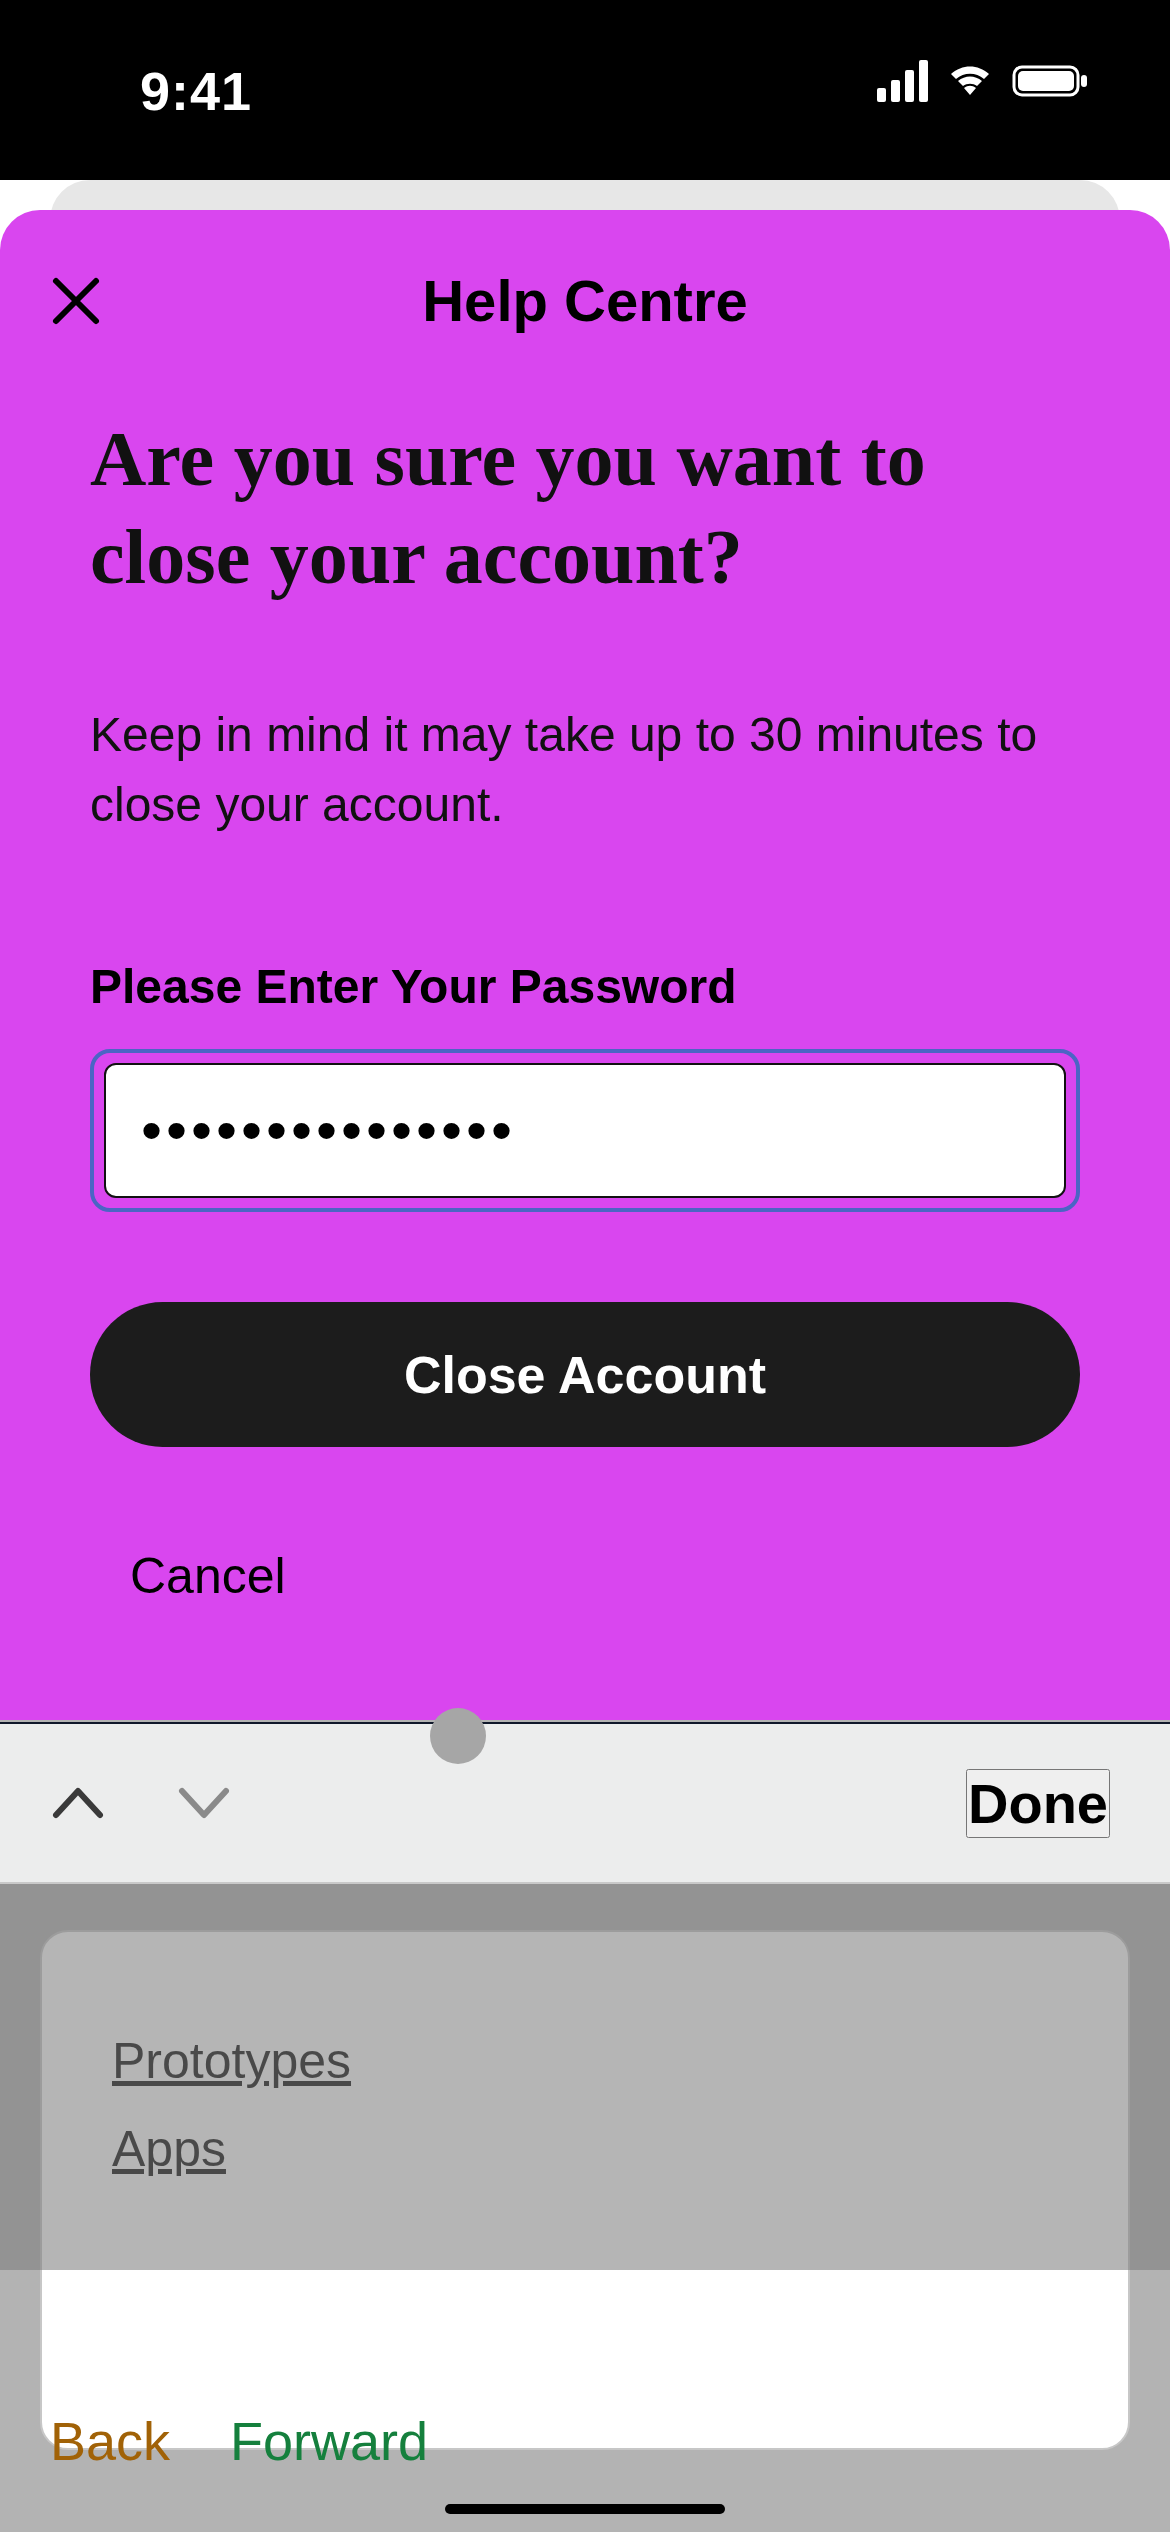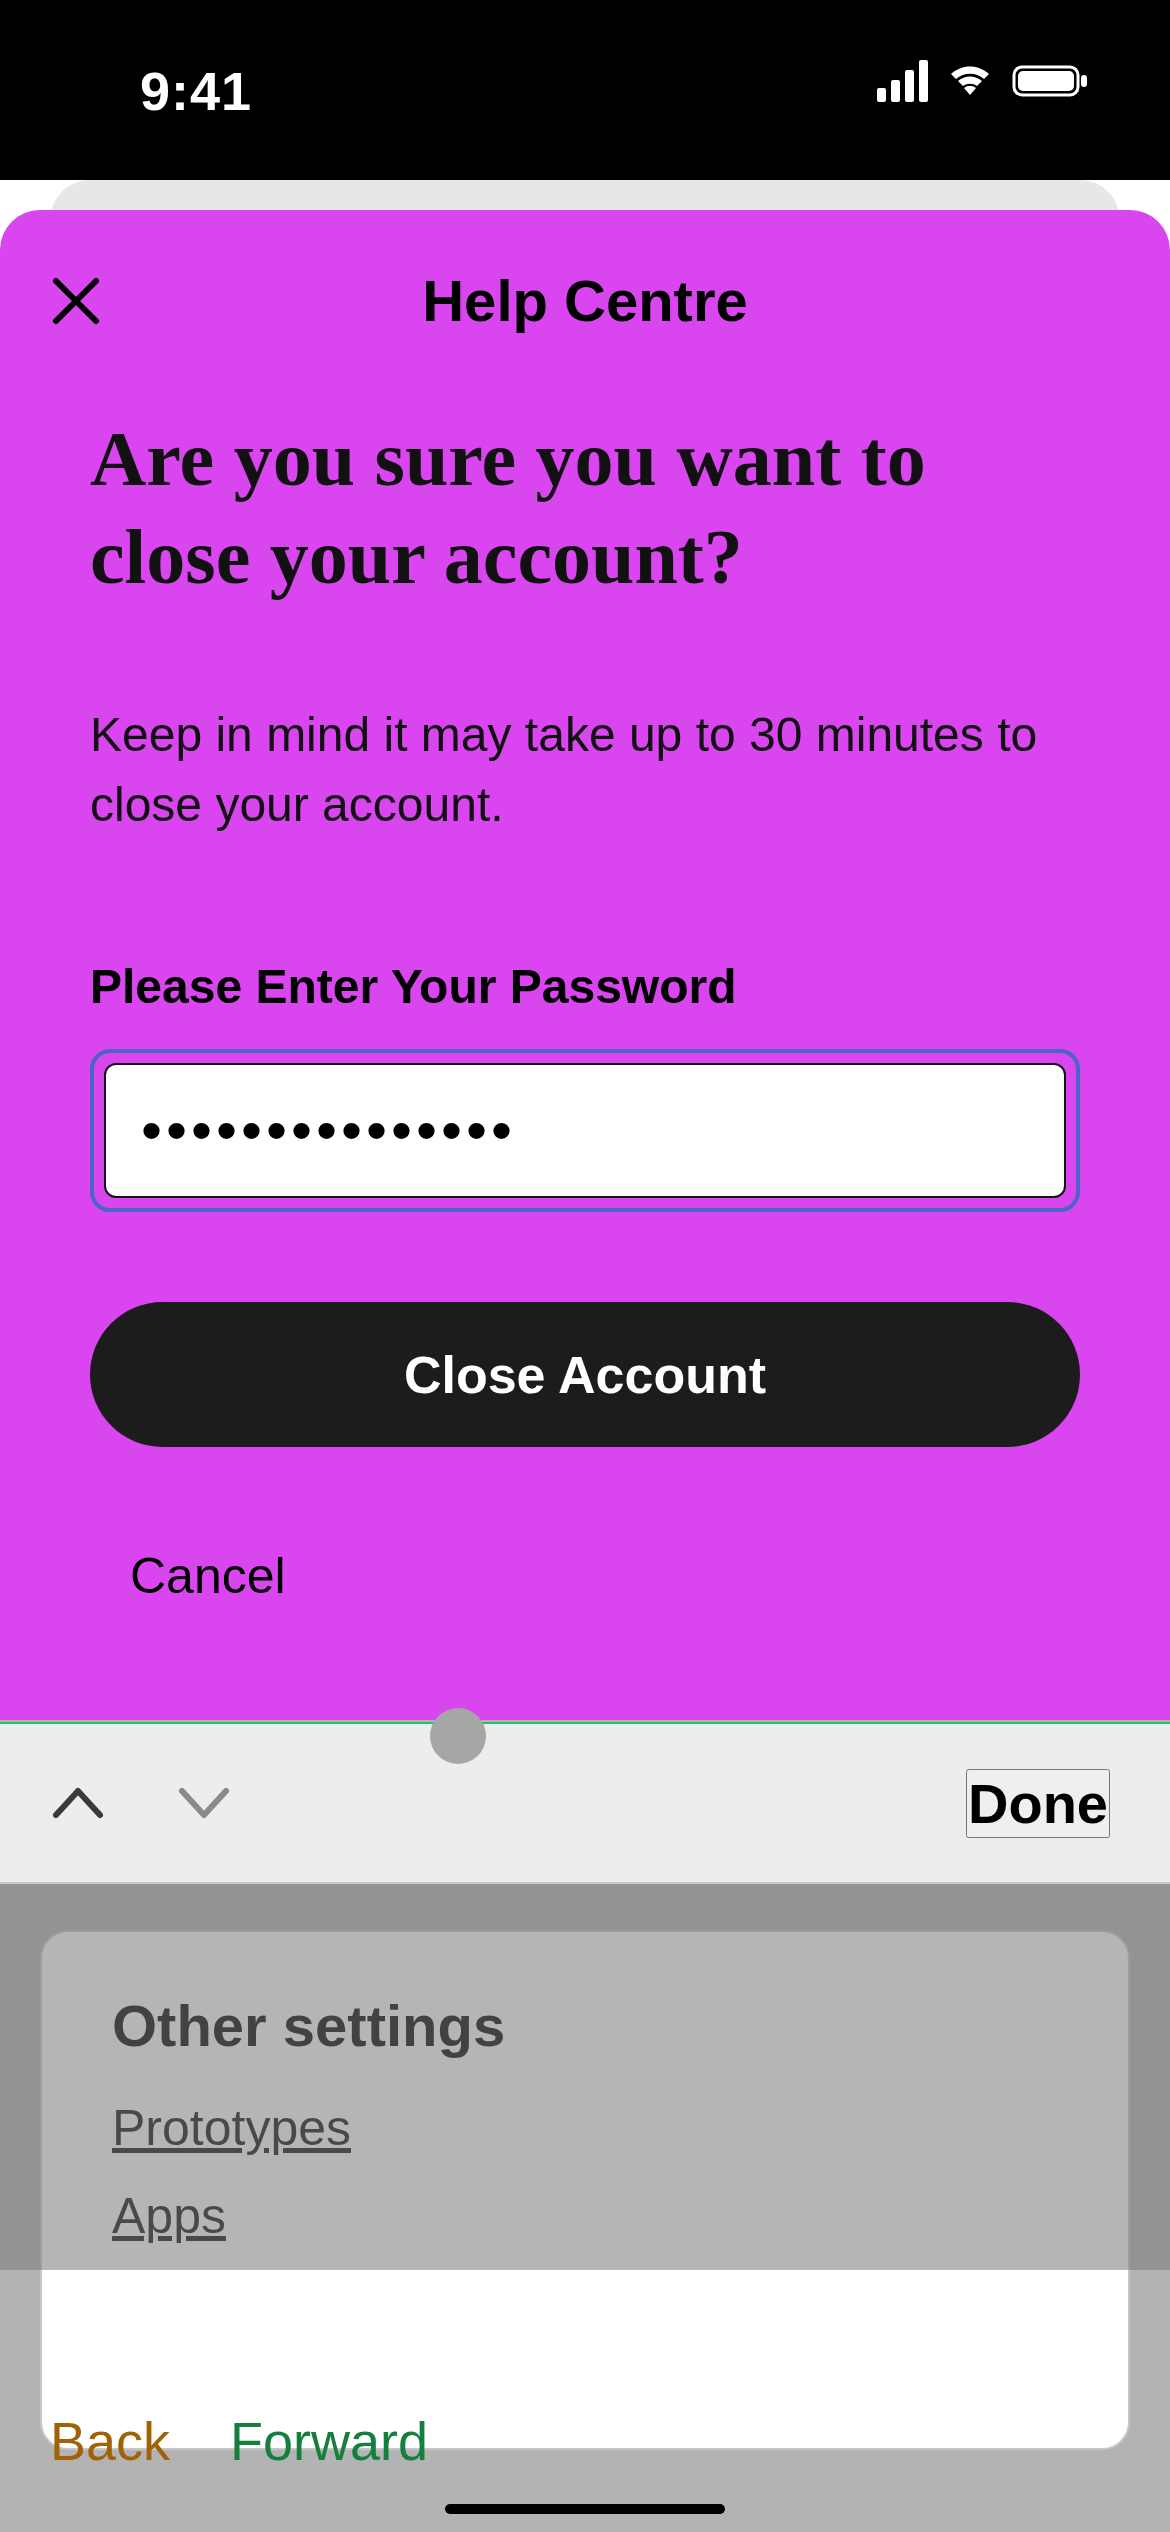--- a/index.html
+++ b/index.html
@@ -35,21 +35,21 @@
   .password-input { width:100%; height:135px; border:2px solid #111; border-radius:12px; padding:0 35px; font-size:60px; letter-spacing:4px; background:#fff; }
 
   .primary-btn { margin-top:90px; width:100%; height:145px; background:#1c1c1c; color:#fff; border:none; border-radius:80px; font-size:52px; font-weight:600; }
 
   .cancel-btn { margin-top:100px; background:none; border:none; font-size:50px; font-weight:400; padding-left:40px; }
 
   
   .cursor-dot { position:absolute; width:56px; height:56px; background:#a6a6a6; border-radius:50%; left:430px; top:1708px; z-index:50; }
 
   
-  .kb-accessory { position:absolute; top:1722px; left:0; right:0; height:162px; background:#eceded; border-top:2px solid #22c55e; border-bottom:2px solid #c9c9c9; display:flex; align-items:center; padding:0 50px; z-index:30; }
+  .kb-accessory { position:absolute; top:1722px; left:0; right:0; height:162px; background:#eceded; border-top:2px solid #0f172a; border-bottom:2px solid #c9c9c9; display:flex; align-items:center; padding:0 50px; z-index:30; }
   .kb-nav { display:flex; gap:70px; align-items:center; }
   .kb-nav svg { display:block; }
   .kb-done { margin-left:auto; font-size:56px; font-weight:600; margin-right:10px; }
 
   
   .dim-overlay { position:absolute; top:1884px; left:0; right:0; height:386px; background:rgba(120,120,120,0.55); z-index:25; }
 
   
   .settings-card { position:absolute; top:1930px; left:40px; right:40px; height:520px; background:#fff; border:2px solid #c7c7c7; border-radius:28px; padding:60px 70px; z-index:20; }
   .settings-title { font-size:58px; font-weight:700; }
@@ -129,21 +129,20 @@
           <path d="M6 8 L28 32 L50 8" fill="none" stroke="#8a8a8a" stroke-width="6" stroke-linecap="round" stroke-linejoin="round"></path>
         </svg>
     </div>
   </div>
   <button class="kb-done">Done</button>
 </div>
 
 <div class="dim-overlay"></div>
 
 <div class="settings-card">
-  <div class="settings-title">Other settings</div>
   <a href="#" class="settings-link">Prototypes</a>
   <a href="#" class="settings-link">Apps</a>
 </div>
 
 <div class="bottom-nav">
   <button class="nav-back">Back</button>
   <button class="nav-forward">Forward</button>
 </div>
 
 <div class="home-indicator"></div>

